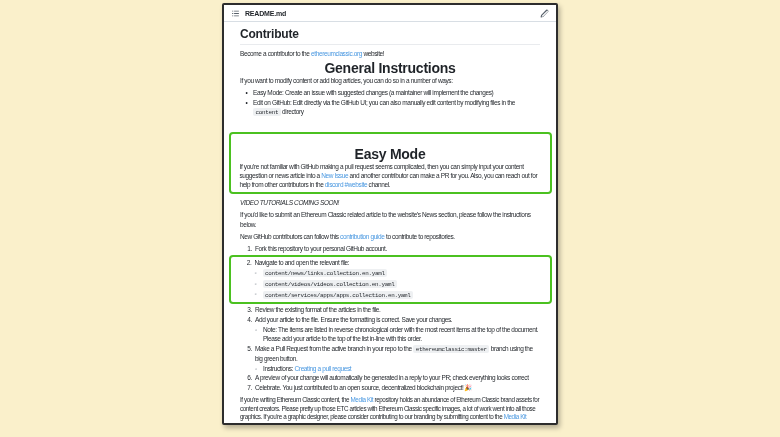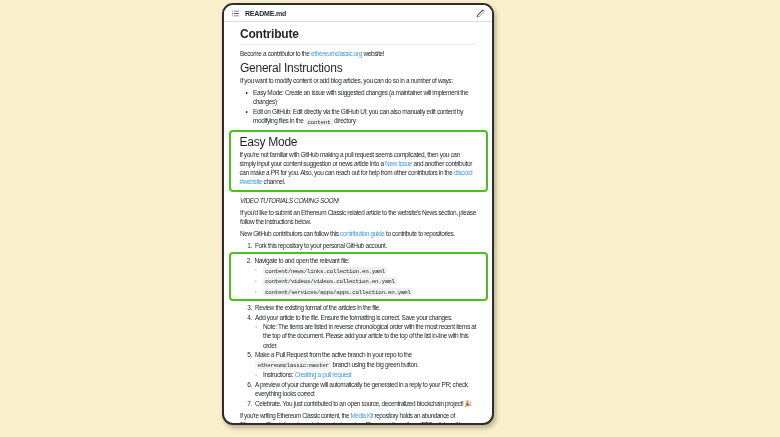--- a/index.html
+++ b/index.html
@@ -6,24 +6,24 @@
   html, body { margin: 0; padding: 0; }
   body {
     width: 780px; height: 437px;
     background: #faf0cb;
     position: relative;
     font-family: "Liberation Sans", sans-serif;
     -webkit-font-smoothing: antialiased;
   }
   .card {
     position: absolute; left: 222px; top: 3px;
-    width: 272px; height: 422px;
+    width: 336px; height: 422px;
     background: #ffffff;
     border: 2px solid #2d2d2d;
-    border-radius: 11px;
+    border-radius: 2px;
     box-shadow: 2px 3px 5px rgba(0,0,0,0.28);
     overflow: hidden;
   }
   .hdr {
     height: 17px;
     display: flex; align-items: center; gap: 5px;
     padding: 0 7px;
     border-bottom: 1px solid #d8dee4;
     background: #ffffff;
   }
@@ -36,42 +36,43 @@
     line-height: 9.2px;
     color: #1f2328;
   }
   h1.t {
     font-size: 12px; line-height: 14px; font-weight: bold;
     letter-spacing: -0.2px;
     margin: 2px 0 4px; padding-bottom: 3px;
     border-bottom: 1px solid #e9ebee;
   }
   .h2 {
-    font-size: 12px; line-height: 10px; font-weight: normal;
+    font-size: 14px; line-height: 10px; font-weight: bold;
     letter-spacing: -0.25px;
     margin: 4.5px 0 3px;
+    text-align: center;
   }
   p { margin: 0 0 3px; }
   a { color: #4897e0; text-decoration: none; cursor: pointer; }
   code {
     font-family: "Liberation Mono", monospace;
     font-size: 5.9px; letter-spacing: -0.3px;
     background: #eef0f2; border-radius: 2px;
     padding: 0.5px 2.5px;
   }
   .bullets { margin: 0 0 3px; }
   .b-item { display: flex; margin-bottom: 0.5px; }
   .b-item .bm { width: 13px; text-align: center; flex-shrink: 0; }
   .b-item .bm::before { content: "•"; }
   .b-item .bt { flex: 1; }
   .gbox {
     border: 2.5px solid #4bc120;
     border-radius: 4px;
-    margin: 4px -11.5px 4px;
-    padding: 3px 9px 3px;
+    margin: 15px -11.5px 4px;
+    padding: 13px 9px 3px;
   }
   .gbox .h2 { margin: 2px 0 2.5px; }
   .gbox p:last-child { margin-bottom: 0; }
   .italic { font-style: italic; }
   .steps { margin: 0 0 3px; }
   .step { display: flex; margin-bottom: 0.5px; }
   .step .n { width: 12px; text-align: right; margin-right: 3px; flex-shrink: 0; }
   .step .t2 { flex: 1; }
   .sub { display: flex; margin: 0.5px 0; padding-left: 15px; }
   .sub .c { width: 8px; flex-shrink: 0; color: #6e7781; }

